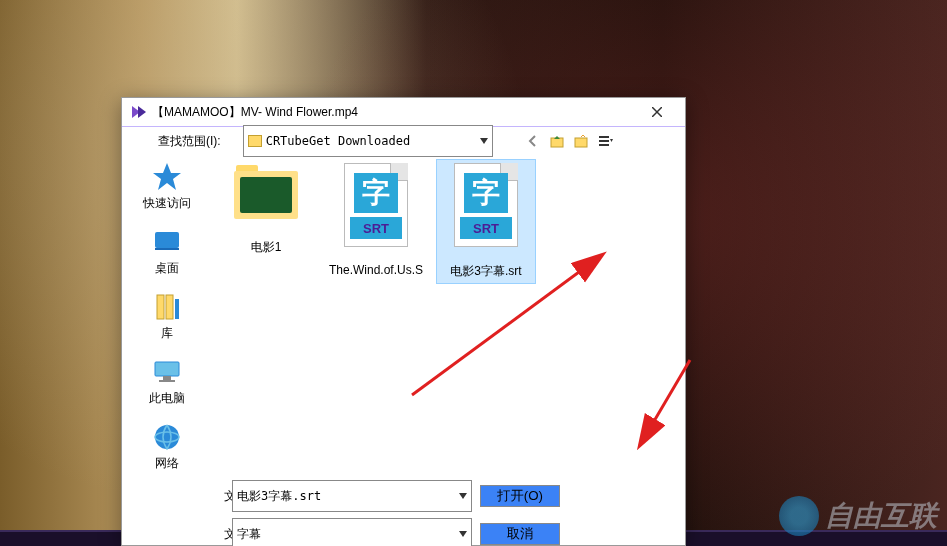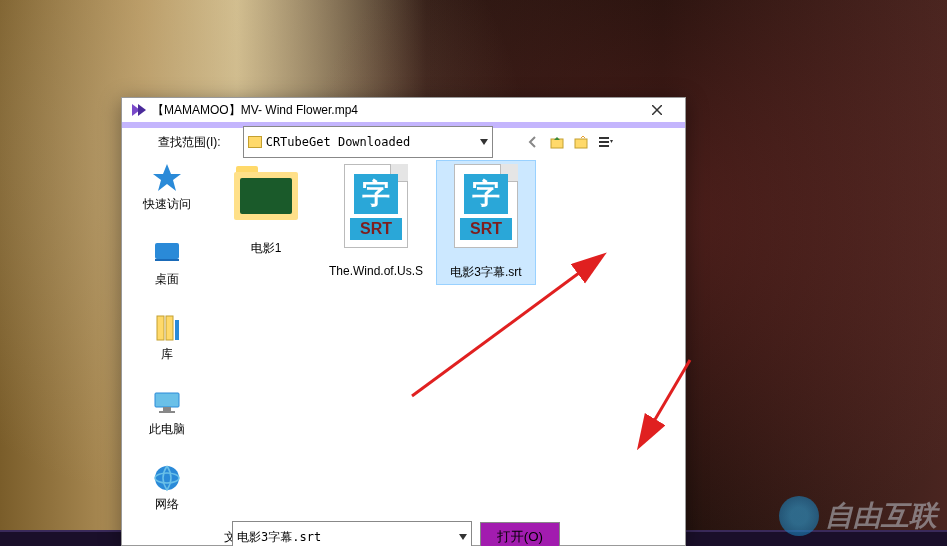--- a/index.html
+++ b/index.html
@@ -25,21 +25,21 @@
   border: 1px solid #999;
   box-shadow: 0 4px 20px rgba(0,0,0,0.4);
   display: flex;
   flex-direction: column;
 }
 .titlebar {
   height: 30px;
   display: flex;
   align-items: center;
   padding: 0 8px;
-  border-bottom: 6px solid #c4b5fd;
+  border-bottom: 1px solid #c4b5fd;
 }
 .app-icon {
   width: 16px; height: 16px;
   margin-right: 6px;
 }
 .title-text { flex: 1; font-size: 12px; }
 .close-btn {
   width: 40px; height: 28px;
   display: flex;
   align-items: center;
@@ -74,21 +74,21 @@
 .body-area {
   flex: 1;
   display: flex;
 }
 .sidebar {
   width: 90px;
   display: flex;
   flex-direction: column;
   align-items: center;
   padding-top: 6px;
-  gap: 24px;
+  gap: 14px;
 }
 .sb-item { display: flex; flex-direction: column; align-items: center; cursor: pointer; font-size: 12px; }
 .sb-item svg { width: 32px; height: 32px; }
 .sb-label { margin-top: 2px; }
 .files-area {
   flex: 1;
   padding: 4px;
   display: flex;
   gap: 10px;
   align-items: flex-start;
@@ -104,36 +104,36 @@
 }
 .file-item.selected { background: #cce8ff; border: 1px solid #99d1ff; padding: 3px; }
 .folder-icon { width: 72px; height: 60px; position: relative; }
 .folder-icon .tab { position: absolute; top: 2px; left: 6px; width: 22px; height: 8px; background: #ffd96a; border-radius: 2px 2px 0 0; }
 .folder-icon .body { position: absolute; top: 8px; left: 4px; right: 4px; bottom: 4px; background: #ffe089; border-radius: 2px; }
 .folder-icon .thumb { position: absolute; top: 14px; left: 10px; right: 10px; bottom: 10px; border-radius: 2px; }
 .srt-icon { width: 72px; height: 84px; position: relative; }
 .srt-icon .page { position: absolute; inset: 0 4px 0 4px; background: #fff; border: 1px solid #bbb; }
 .srt-icon .fold { position: absolute; top: 0; right: 4px; width: 18px; height: 18px; background: #e5e5e5; border-left: 1px solid #bbb; border-bottom: 1px solid #bbb; }
 .srt-icon .char-box { position: absolute; top: 10px; left: 14px; right: 14px; height: 40px; background: #2aa7d8; display: flex; align-items: center; justify-content: center; color: #fff; font-size: 28px; font-weight: bold; }
-.srt-icon .ext-bar { position: absolute; bottom: 8px; left: 10px; right: 10px; height: 22px; background: #2aa7d8; color: #7f1d1d; display: flex; align-items: center; justify-content: center; font-weight: bold; font-size: 16px; }
+.srt-icon .ext-bar { position: absolute; bottom: 8px; left: 10px; right: 10px; height: 22px; background: #2aa7d8; color: #4c1d95; display: flex; align-items: center; justify-content: center; font-weight: bold; font-size: 13px; }
 .file-label { margin-top: 16px; text-align: right; font-size: 12px; max-width: 100px; overflow: hidden; white-space: nowrap; text-overflow: ellipsis; }
 .arrows { position: absolute; pointer-events: none; }
 .bottom-bar {
   padding: 8px 12px 12px 12px;
   display: flex;
   flex-direction: column;
   gap: 6px;
 }
 .row { display: flex; align-items: center; gap: 8px; }
 .row label { width: 80px; padding-left: 90px; white-space: nowrap; }
 .row .combo { max-width: 240px; }
 .btn {
-  width: 80px; height: 30px;
+  width: 80px; height: 22px;
   border: 1px solid #888;
-  background: #a21caf;
+  background: #3b82f6;
   cursor: pointer;
   display: flex;
   align-items: center;
   justify-content: center;
 }
 .watermark {
   position: absolute;
   right: 10px; bottom: 10px;
   color: rgba(200,210,220,0.5);
   font-size: 28px;

